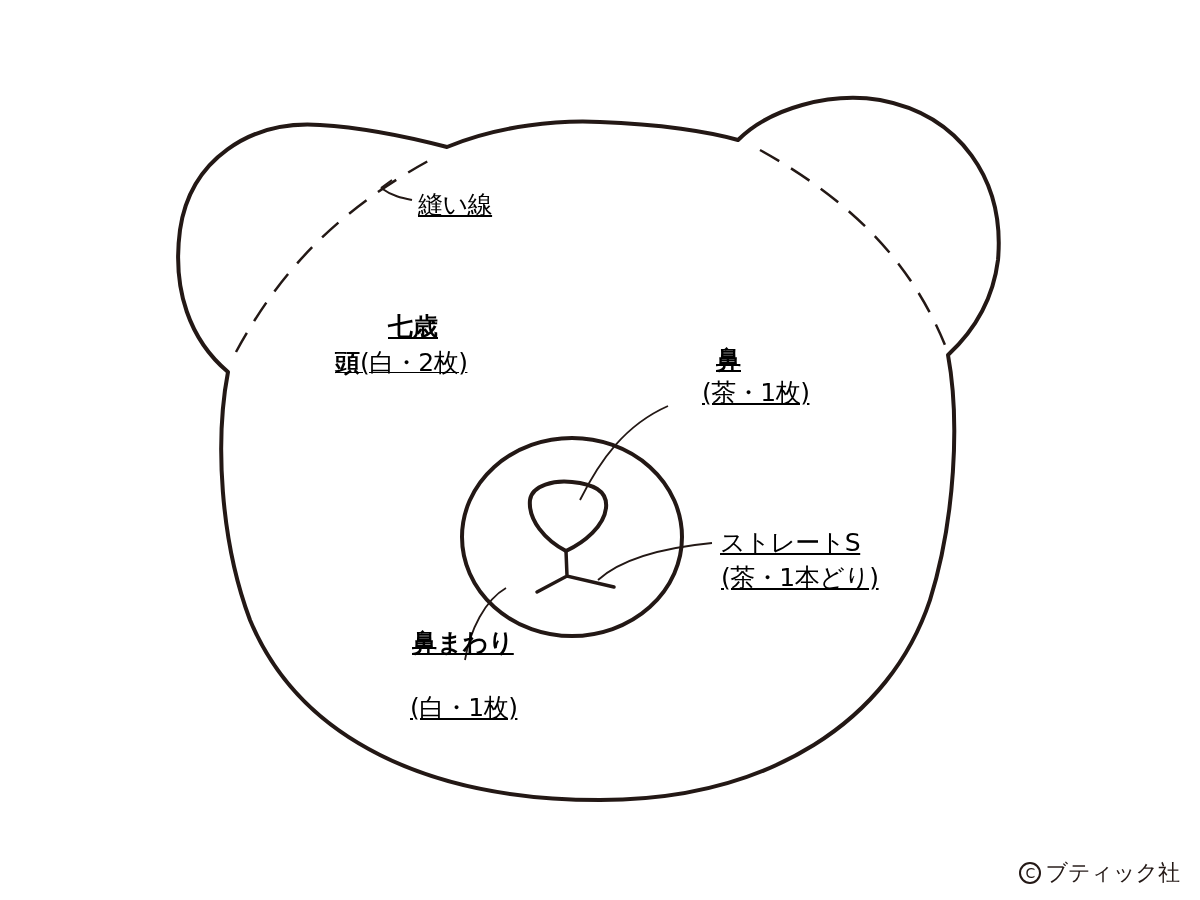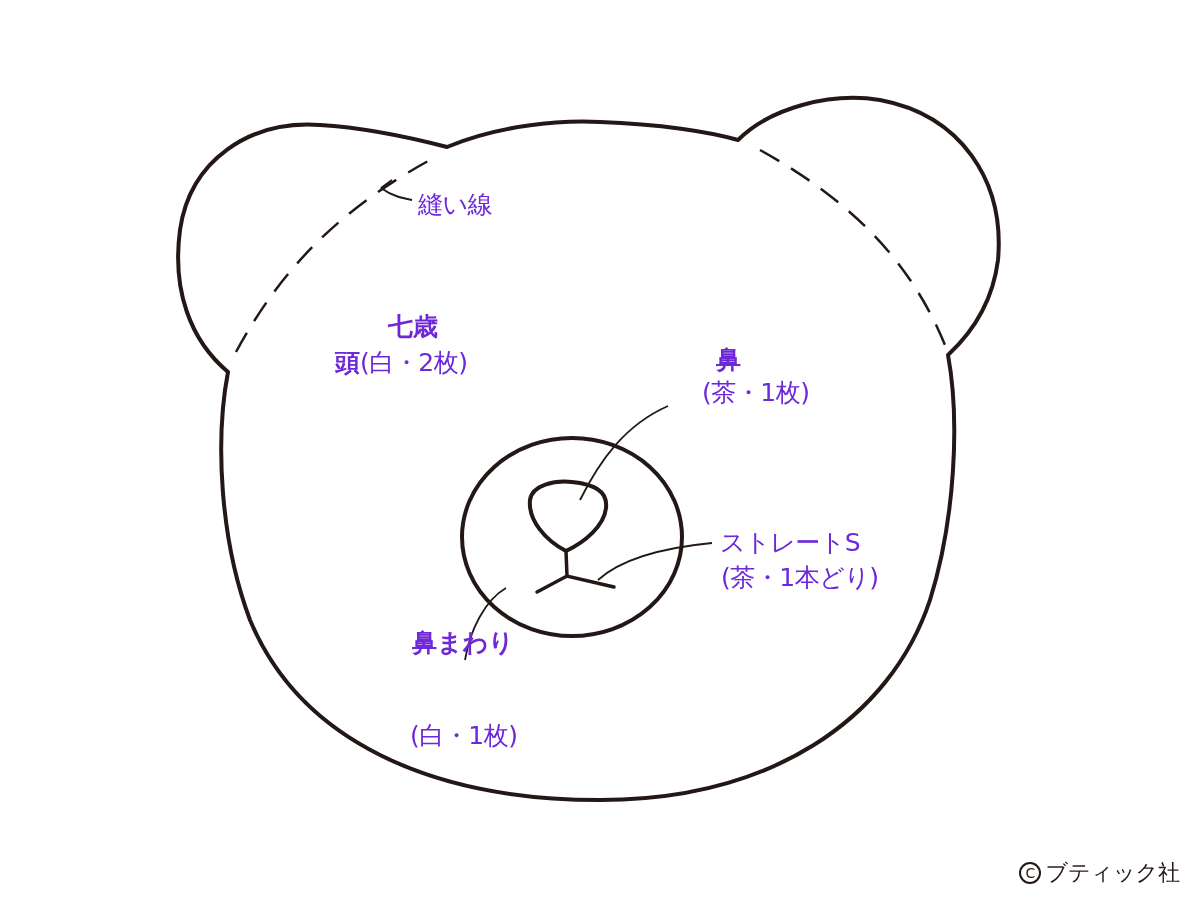--- a/index.html
+++ b/index.html
@@ -1,19 +1,19 @@
 <!DOCTYPE html>
 <html><head>
 <meta charset="utf-8">
 <style>
   html, body { margin: 0; padding: 0; background: #ffffff; }
   body { width: 1200px; height: 900px; position: relative; overflow: hidden;
          font-family: "DejaVu Sans", "Liberation Sans", sans-serif; color: #231815; }
   svg.diagram { position: absolute; left: 0; top: 0; }
-  .label { position: absolute; white-space: nowrap; line-height: 1.2; color: #6d28d9; }
+  .label { position: absolute; white-space: nowrap; line-height: 1.2; color: #000000; text-decoration: underline; }
   .light { font-weight: normal; font-size: 25px; letter-spacing: -0.5px; }
   .bold { font-weight: bold; font-size: 25px; }
   .center { text-align: left; }
   .copyright { position: absolute; right: 20px; top: 858px; font-size: 22px; color: #231815;
                display: flex; align-items: center; gap: 4px; }
   .copy-circle { display: inline-flex; width: 22px; height: 22px; border: 2px solid #231815;
                  border-radius: 50%; align-items: center; justify-content: center;
                  font-size: 14px; box-sizing: border-box; }
 </style>
 </head>
@@ -62,18 +62,18 @@
   <span class="bold">頭</span><span class="light">(白・2枚)</span>
 </div>
 
 <div class="label bold center" style="left:716px; top:345px; width:40px;">鼻</div>
 <div class="label light" style="left:686px; top:378px;margin-left:16px;">(茶・1枚)</div>
 
 <div class="label light" style="left:720px; top:528px;">ストレートS</div>
 <div class="label light" style="left:721px; top:563px;">(茶・1本どり)</div>
 
 <div class="label bold" style="left:412px; top:628px;">鼻まわり</div>
-<div class="label light" style="left:410px; top:693px;margin-top:28px;">(白・1枚)</div>
+<div class="label light" style="left:410px; top:693px;">(白・1枚)</div>
 
 <div class="copyright">
   <span class="copy-circle">C</span>
   <span>ブティック社</span>
 </div>
 
 </body></html>

